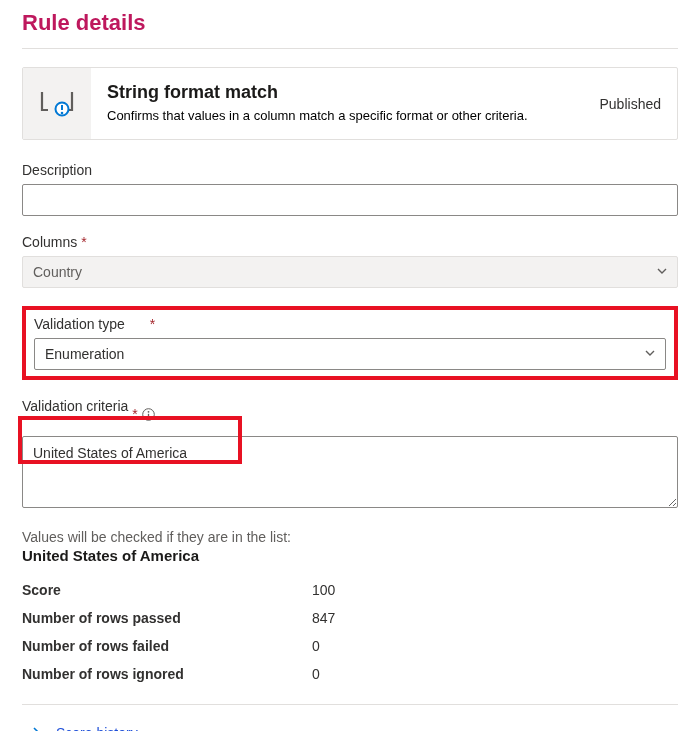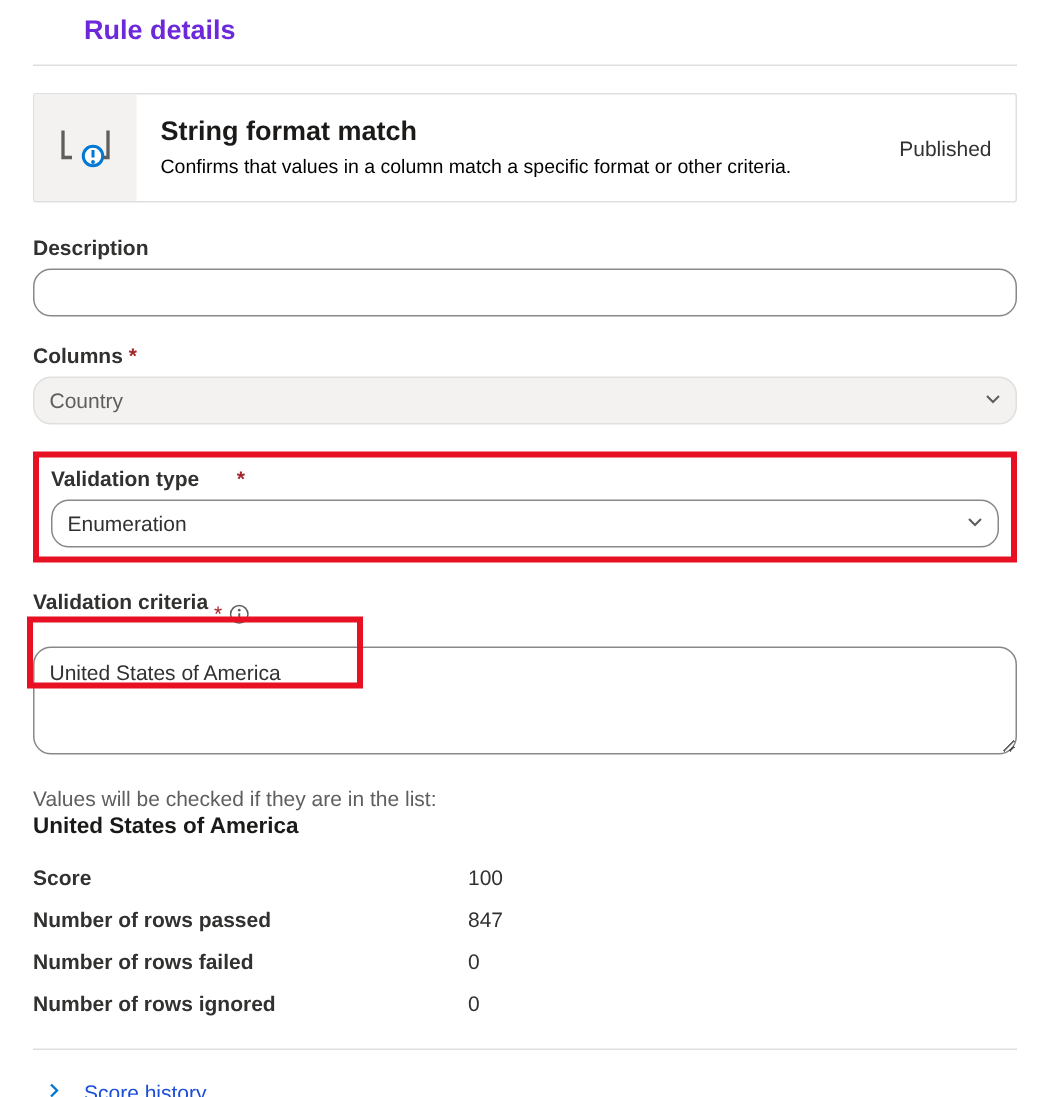--- a/index.html
+++ b/index.html
@@ -5,25 +5,24 @@
     * { box-sizing: border-box; margin: 0; padding: 0; }
     body {
       font-family: 'Segoe UI', -apple-system, sans-serif;
       width: 700px;
       padding: 10px 22px;
       color: #323130;
       background: #fff;
       font-size: 14px;
     }
     .page-title {
-      font-size: 18px;
-      font-weight: 600;
-      color: #6d28d9;
+      font-size: 22px;
+      font-weight: 600;
+      color: #be185d;
       margin-bottom: 12px;
-      margin-left: 34px;
     }
     .hr {
       border: none;
       border-top: 1px solid #e1dfdd;
       margin: 4px 0 18px 0;
     }
     .rule-header {
       display: flex;
       border: 1px solid #e1dfdd;
       border-radius: 2px;
@@ -56,39 +55,39 @@
       font-size: 13px;
       color: #000000;
       line-height: 1.4;
     }
     .rule-header-status {
       font-size: 14px;
       color: #323130;
     }
     .field-label {
       font-size: 14px;
-      font-weight: 700;
+      font-weight: 400;
       color: #323130;
       margin-bottom: 6px;
       display: flex;
       align-items: center;
       gap: 4px;
     }
     .required { color: #a4262c; }
     .info-icon {
       display: inline-flex;
       width: 14px;
       height: 14px;
       align-items: center;
       justify-content: center;
     }
     .text-input, .select-input, .textarea-input {
       width: 100%;
       border: 1px solid #8a8886;
-      border-radius: 12px;
+      border-radius: 2px;
       font-family: inherit;
       font-size: 14px;
       color: #323130;
       background: #fff;
     }
     .text-input { height: 32px; padding: 0 10px; }
     .select-input {
       height: 32px;
       padding: 0 30px 0 10px;
       appearance: none;

